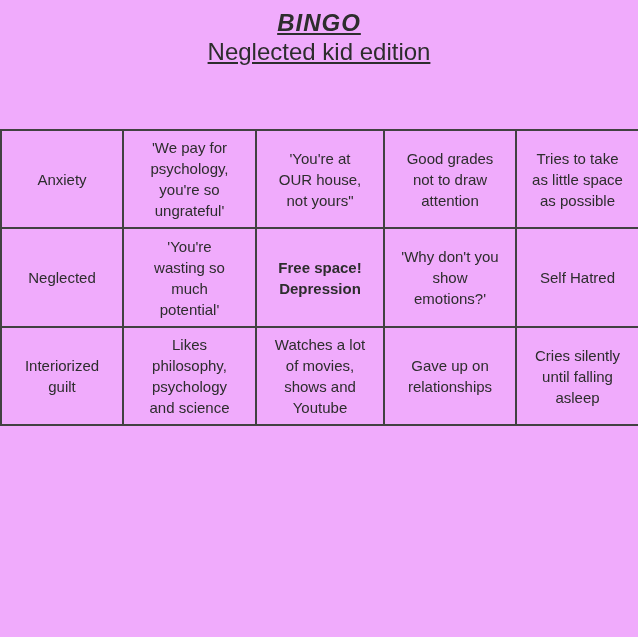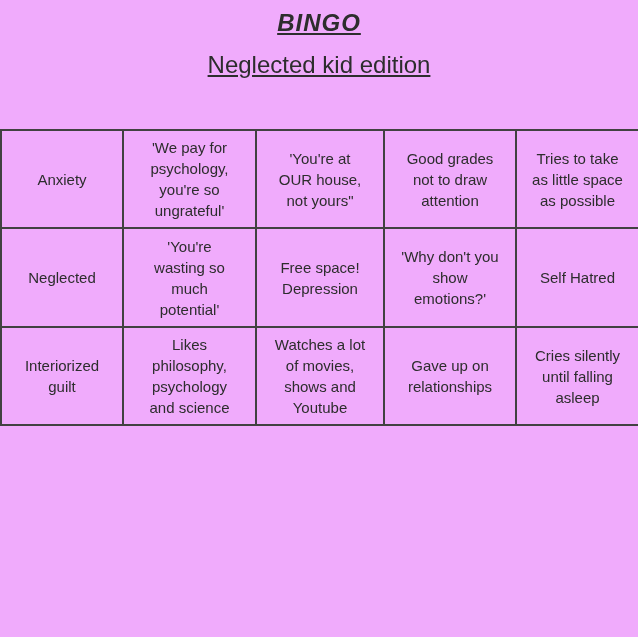--- a/index.html
+++ b/index.html
@@ -29,42 +29,42 @@
     font-style: italic;
     text-decoration: underline;
     letter-spacing: 1px;
     line-height: 28px;
   }
   .subtitle {
     font-size: 24px;
     font-weight: normal;
     text-decoration: underline;
     line-height: 27px;
-    margin-top: 14px;
+    margin-top: 1px;
   }
   table.bingo {
     position: absolute;
     top: 129px;
     left: 0;
     width: 638px;
     border-collapse: collapse;
     table-layout: fixed;
   }
   table.bingo td {
     border: 2px solid #414141;
     text-align: center;
     vertical-align: middle;
     font-size: 15px;
     line-height: 21px;
     padding: 2px 4px;
     white-space: pre-line;
     color: #2d2d2d;
   }
   table.bingo td.free {
-    font-weight: normal;
+    font-weight: bold;
   }
   tr.r0 { height: 106px; }
   tr.r1 { height: 98px; }
   tr.r2 { height: 99px; }
   tr.r3 { height: 98px; }
   tr.r4 { height: 96px; }
 </style>
 </head>
 <body>
 

